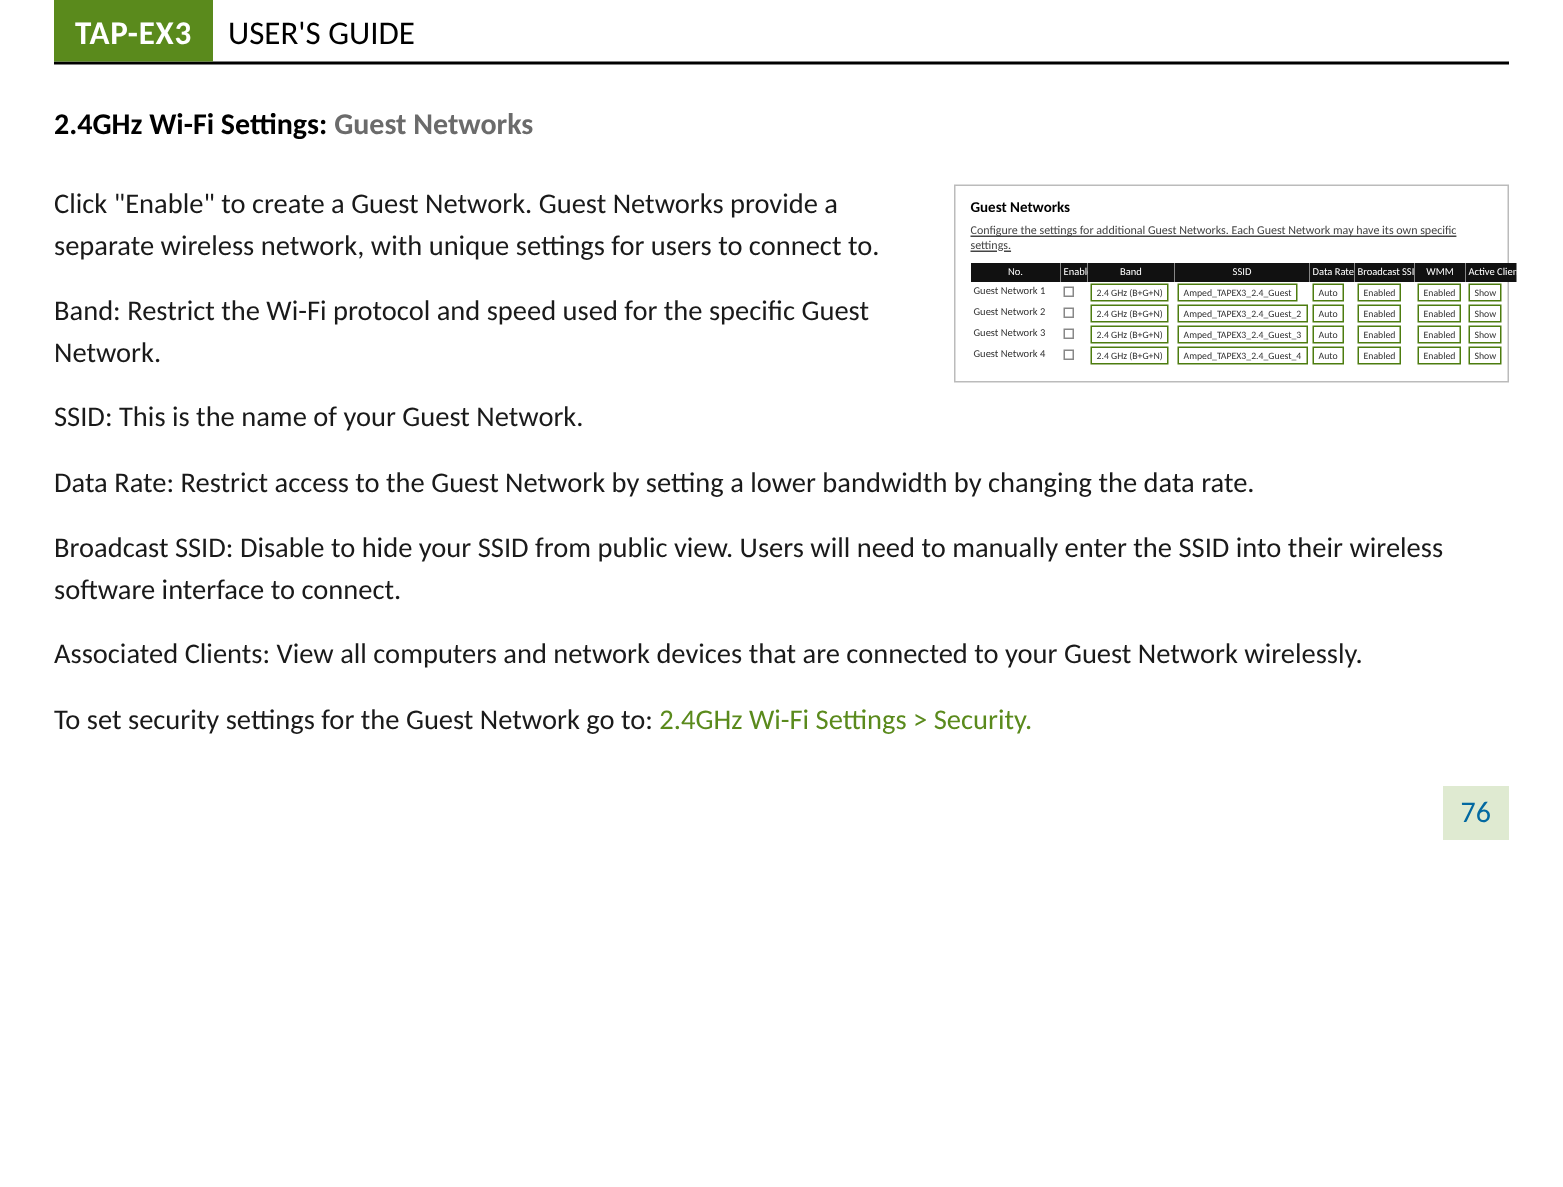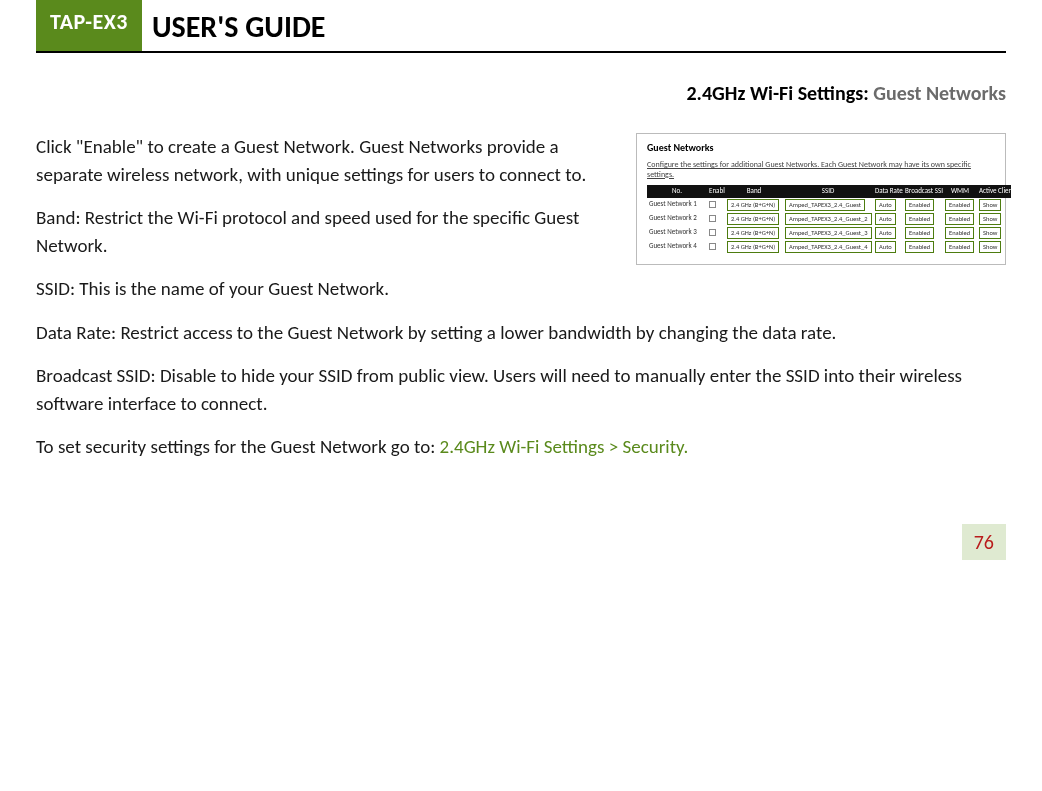--- a/index.html
+++ b/index.html
@@ -27,31 +27,30 @@
   .prod-tab {
     background: #5a8a1c;
     color: #fff;
     font-weight: 700;
     font-size: 22px;
     padding: 8px 14px 6px 14px;
     display: inline-block;
     letter-spacing: 0.5px;
   }
   .guide-title {
-    font-weight: 700;
-    font-size: 30px;
+    font-weight: 400;
+    font-size: 22px;
     padding: 8px 0 6px 10px;
     display: inline-block;
   }
   .section-title {
     margin-top: 28px;
     font-size: 20px;
     font-weight: 700;
     color: #000;
-    text-align: right;
   }
   .section-title .sub {
     color: #6b6b6b;
     font-weight: 700;
   }
   .body-area {
     margin-top: 28px;
     display: flex;
     gap: 24px;
     align-items: flex-start;
@@ -125,21 +124,21 @@
   }
   .link-text {
     color: #5a8a1c;
     margin-top: 24px;
   }
   .page-num {
     position: absolute;
     right: 36px;
     bottom: 24px;
     background: #dfead1;
-    color: #b91c1c;
+    color: #0369a1;
     font-size: 20px;
     padding: 6px 12px;
   }
 </style>
 </head>
 <body>
 
 <div class="page">
 
   <div class="header-row">
@@ -226,18 +225,19 @@
               <td><span class="fig-cell-box">Show</span></td>
             </tr>
           </tbody>
       </table>
     </div>
   </div>
 
   <p class="para">SSID: This is the name of your Guest Network.</p>
   <p class="para">Data Rate: Restrict access to the Guest Network by setting a lower bandwidth by changing the data rate.</p>
   <p class="para">Broadcast SSID: Disable to hide your SSID from public view. Users will need to manually enter the SSID into their wireless software interface to connect.</p>
+  <p class="para">Associated Clients: View all computers and network devices that are connected to your Guest Network wirelessly.</p>
   <p class="para">
     <span>To set security settings for the Guest Network go to: </span><span class="link-text">2.4GHz Wi-Fi Settings &gt; Security.</span>
   </p>
 
   <div class="page-num">76</div>
 </div>
 
 </body></html>

